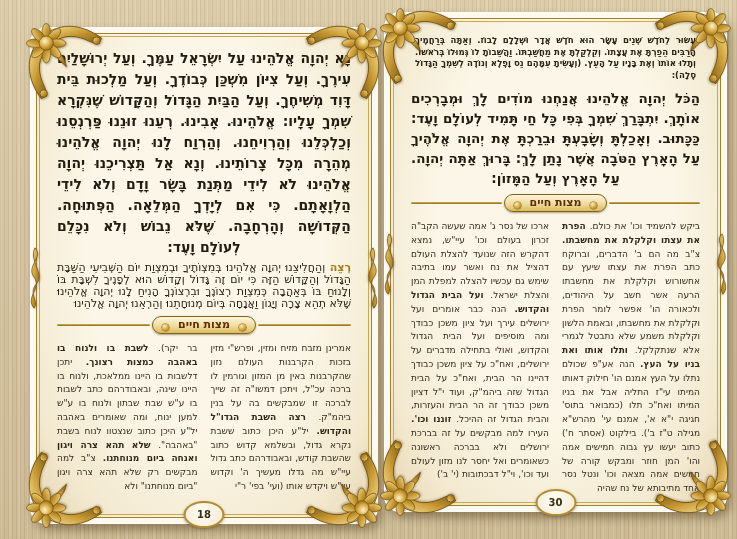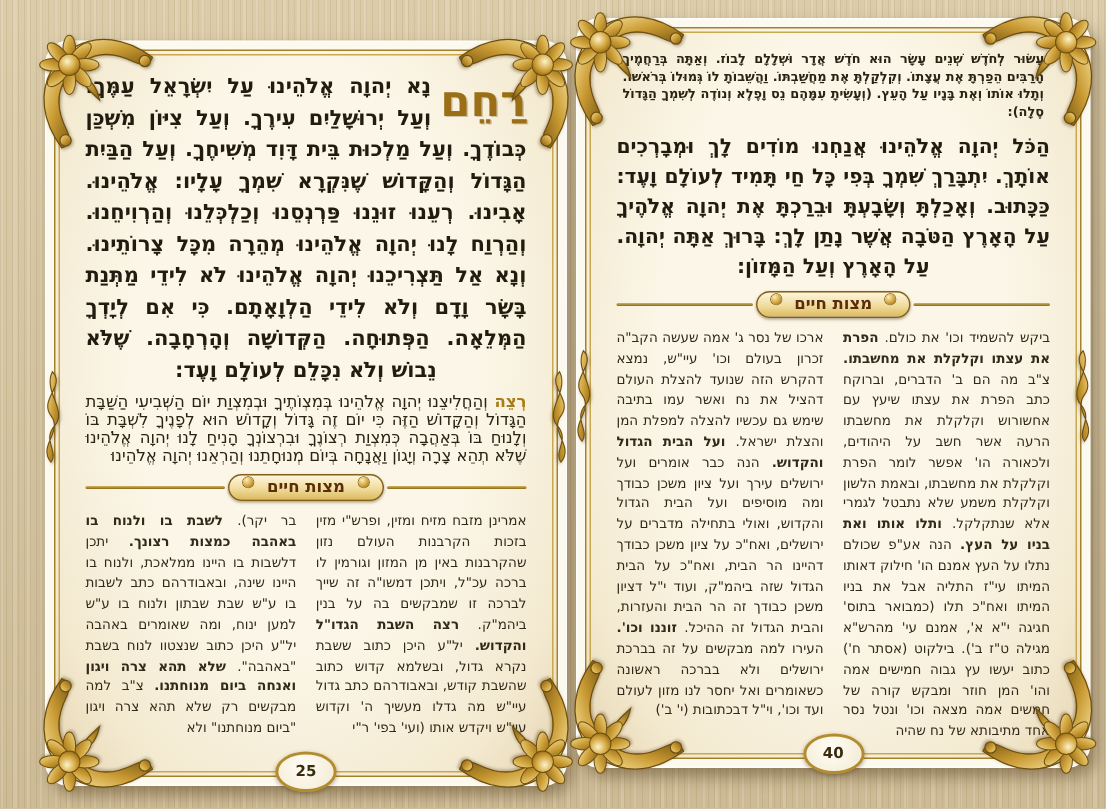--- a/index.html
+++ b/index.html
@@ -44,21 +44,21 @@
   }
   .fine-par .fine-lead{color:#a87c18;font-weight:bold;}
   .intro-par{
     direction:rtl;text-align:justify;font-size:8.6px;line-height:11.5px;font-weight:bold;
     color:#2b2414;margin:2px 4px 7px;
   }
   
   .banner{display:flex;align-items:center;margin:6px 0 8px;}
   .banner-line{flex:1;height:2px;background:linear-gradient(180deg,#d3b35e,#8a6a1a);border-radius:1px;}
   .banner-capsule{
-    display:flex;align-items:flex-start;gap:9px;padding:1px 9px 2px;margin:0 2px;
+    display:flex;align-items:flex-end;gap:9px;padding:1px 9px 2px;margin:0 2px;
     border:1.5px solid #83611a;border-radius:11px;
     background:linear-gradient(180deg,#fdf6dd 0%,#f0dc9e 55%,#dcbb60 100%);
     box-shadow:0 1px 2px rgba(80,55,10,.45);
   }
   .banner-label{font-size:11px;font-weight:bold;color:#5c2e08;direction:rtl;white-space:nowrap;}
   .capsule-dot{
     width:7px;height:7px;border-radius:50%;flex:none;
     background:radial-gradient(circle at 35% 30%,#fbeeb9,#cf9f35 60%,#7a5a12);
     box-shadow:0 0 0 .5px #7a5a12;
   }
@@ -149,21 +149,20 @@
       </svg>
     <svg class="side-scroll sleft">
         <use href="#sscroll"></use>
       </svg>
     <svg class="side-scroll sright">
         <use href="#sscroll"></use>
       </svg>
 
     <div class="page-frame">
       <p class="prayer">
-        <span class="lead-word">רַחֵם</span>
         <span>נָא יְהוָה אֱלֹהֵינוּ עַל יִשְׂרָאֵל עַמֶּךָ. וְעַל יְרוּשָׁלַיִם עִירֶךָ. וְעַל צִיּוֹן מִשְׁכַּן כְּבוֹדֶךָ. וְעַל מַלְכוּת בֵּית דָּוִד מְשִׁיחֶךָ. וְעַל הַבַּיִת הַגָּדוֹל וְהַקָּדוֹשׁ שֶׁנִּקְרָא שִׁמְךָ עָלָיו: אֱלֹהֵינוּ. אָבִינוּ. רְעֵנוּ זוּנֵנוּ פַּרְנְסֵנוּ וְכַלְכְּלֵנוּ וְהַרְוִיחֵנוּ. וְהַרְוַח לָנוּ יְהוָה אֱלֹהֵינוּ מְהֵרָה מִכָּל צָרוֹתֵינוּ. וְנָא אַל תַּצְרִיכֵנוּ יְהוָה אֱלֹהֵינוּ לֹא לִידֵי מַתְּנַת בָּשָׂר וָדָם וְלֹא לִידֵי הַלְוָאָתָם. כִּי אִם לְיָדְךָ הַמְּלֵאָה. הַפְּתוּחָה. הַקְּדוֹשָׁה וְהָרְחָבָה. שֶׁלֹּא נֵבוֹשׁ וְלֹא נִכָּלֵם לְעוֹלָם וָעֶד:</span>
       </p>
 
 
       <p class="fine-par">
         <span class="fine-lead">רְצֵה</span>
         <span>וְהַחֲלִיצֵנוּ יְהוָה אֱלֹהֵינוּ בְּמִצְוֹתֶיךָ וּבְמִצְוַת יוֹם הַשְּׁבִיעִי הַשַּׁבָּת הַגָּדוֹל וְהַקָּדוֹשׁ הַזֶּה כִּי יוֹם זֶה גָּדוֹל וְקָדוֹשׁ הוּא לְפָנֶיךָ לִשְׁבָּת בּוֹ וְלָנוּחַ בּוֹ בְּאַהֲבָה כְּמִצְוַת רְצוֹנֶךָ וּבִרְצוֹנְךָ הָנִיחַ לָנוּ יְהוָה אֱלֹהֵינוּ שֶׁלֹּא תְהֵא צָרָה וְיָגוֹן וַאֲנָחָה בְּיוֹם מְנוּחָתֵנוּ וְהַרְאֵנוּ יְהוָה אֱלֹהֵינוּ</span>
       </p>
 
       <div class="banner">
@@ -176,21 +175,21 @@
         <span class="banner-line"></span>
       </div>
 
       <div class="commentary">
         <div class="comm-col"><span>אמרינן מזבח מזיח ומזין, ופרש"י מזין בזכות הקרבנות העולם נזון שהקרבנות באין מן המזון וגורמין לו ברכה עכ"ל, ויתכן דמשו"ה זה שייך לברכה זו שמבקשים בה על בנין ביהמ"ק.</span><span class="seg-bold"> רצה השבת הגדו"ל והקדוש.</span><span> יל"ע היכן כתוב ששבת נקרא גדול, ובשלמא קדוש כתוב שהשבת קודש, ובאבודרהם כתב גדול עיי"ש מה גדלו מעשיך ה' וקדוש עיי"ש ויקדש אותו (ועי' בפי' ר"י</span></div>
         <div class="comm-col"><span>בר יקר).</span><span class="seg-bold"> לשבת בו ולנוח בו באהבה כמצות רצונך.</span><span> יתכן דלשבות בו היינו ממלאכת, ולנוח בו היינו שינה, ובאבודרהם כתב לשבות בו ע"ש שבת שבתון ולנוח בו ע"ש למען ינוח, ומה שאומרים באהבה יל"ע היכן כתוב שנצטוו לנוח בשבת "באהבה".</span><span class="seg-bold"> שלא תהא צרה ויגון ואנחה ביום מנוחתנו.</span><span> צ"ב למה מבקשים רק שלא תהא צרה ויגון "ביום מנוחתנו" ולא</span></div>
       </div>
     </div>
 
     <div class="page-num">
-      <span>25</span>
+      <span>18</span>
     </div>
   </section>
 
   <section class="page page-right">
     <svg class="corner tl">
         <use href="#flourish"></use>
       </svg>
     <svg class="corner tr">
         <use href="#flourish"></use>
       </svg>
@@ -224,17 +223,17 @@
         <span class="banner-line"></span>
       </div>
 
       <div class="commentary">
         <div class="comm-col"><span>ביקש להשמיד וכו' את כולם.</span><span class="seg-bold"> הפרת את עצתו וקלקלת את מחשבתו.</span><span> צ"ב מה הם ב' הדברים, וברוקח כתב הפרת את עצתו שיעץ עם אחשורוש וקלקלת את מחשבתו הרעה אשר חשב על היהודים, ולכאורה הו' אפשר לומר הפרת וקלקלת את מחשבתו, ובאמת הלשון וקלקלת משמע שלא נתבטל לגמרי אלא שנתקלקל.</span><span class="seg-bold"> ותלו אותו ואת בניו על העץ.</span><span> הנה אע"פ שכולם נתלו על העץ אמנם הו' חילוק דאותו המיתו עי"ז התליה אבל את בניו המיתו ואח"כ תלו (כמבואר בתוס' חגיגה י"א א', אמנם עי' מהרש"א מגילה ט"ז ב'). בילקוט (אסתר ח') כתוב יעשו עץ גבוה חמישים אמה והו' המן חוזר ומבקש קורה של חמשים אמה מצאה וכו' ונטל נסר אחד מתיבותא של נח שהיה</span></div>
         <div class="comm-col"><span>ארכו של נסר ג' אמה שעשה הקב"ה זכרון בעולם וכו' עיי"ש, נמצא דהקרש הזה שנועד להצלת העולם דהציל את נח ואשר עמו בתיבה שימש גם עכשיו להצלה למפלת המן והצלת ישראל.</span><span class="seg-bold"> ועל הבית הגדול והקדוש.</span><span> הנה כבר אומרים ועל ירושלים עירך ועל ציון משכן כבודך ומה מוסיפים ועל הבית הגדול והקדוש, ואולי בתחילה מדברים על ירושלים, ואח"כ על ציון משכן כבודך דהיינו הר הבית, ואח"כ על הבית הגדול שזה ביהמ"ק, ועוד י"ל דציון משכן כבודך זה הר הבית והעזרות, והבית הגדול זה ההיכל.</span><span class="seg-bold"> זוננו וכו'.</span><span> העירו למה מבקשים על זה בברכת ירושלים ולא בברכה ראשונה כשאומרים ואל יחסר לנו מזון לעולם ועד וכו', וי"ל דבכתובות (י' ב')</span></div>
       </div>
     </div>
 
     <div class="page-num">
-      <span>40</span>
+      <span>30</span>
     </div>
   </section>
 
 </div>
 
 </body></html>

